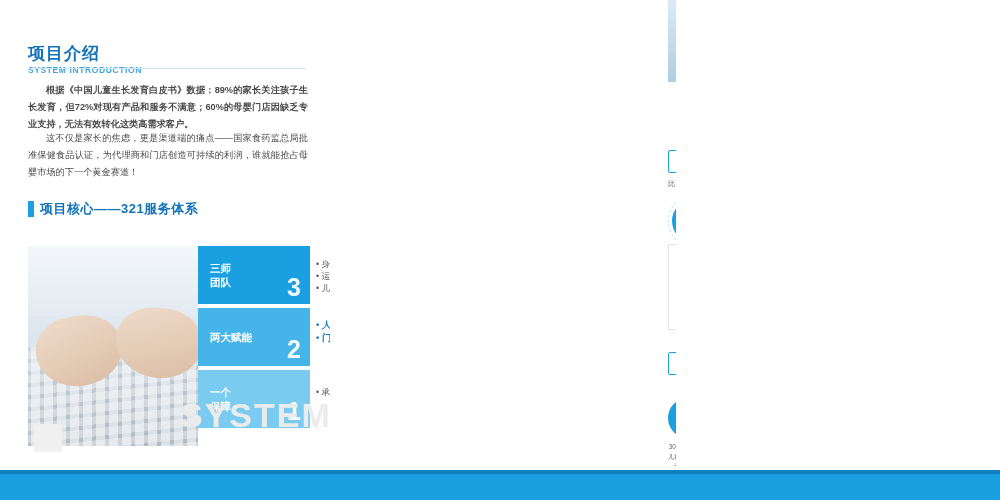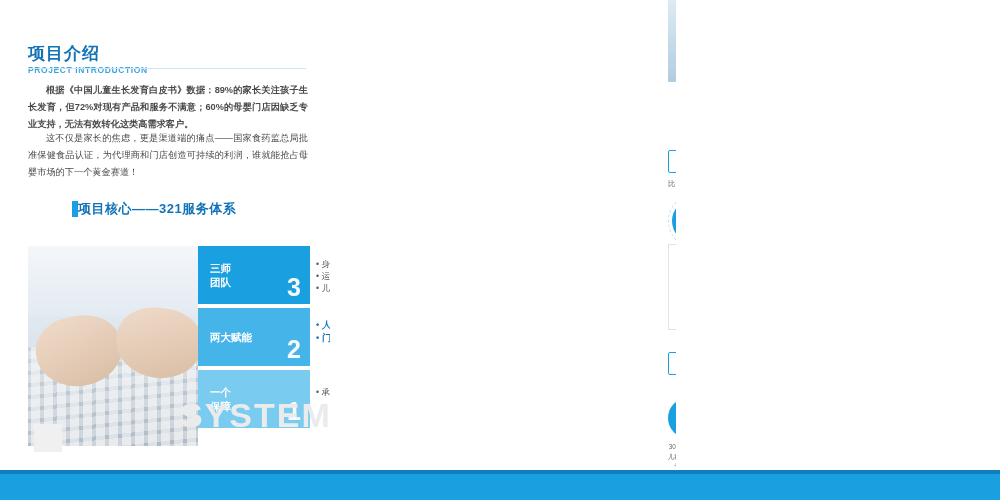--- a/index.html
+++ b/index.html
@@ -41,21 +41,21 @@
   .rule { position:absolute; height:1px; background:#cfe6f5; }
 
   
   .l-title { left:28px; top:42px; width:278px; justify-content:space-between;flex-direction:column; }
   .l-rule { left:28px; top:68px; width:278px; }
 
   .l-para { position:absolute; left:28px; width:280px; font-size:9.2px; line-height:1.85; color:#4a4a4a; text-align:justify; text-indent:18px;}
   .l-p1 { top:82px;font-weight:bold; }
   .l-p2 { top:130px; }
 
-  .l-core { position:absolute; left:28px; top:200px; display:flex; align-items:center; gap:0;margin-left:44px;}
+  .l-core { position:absolute; left:28px; top:200px; display:flex; align-items:center; gap:6px;}
   .l-core .mark { width:6px; height:16px; background:#1a9fe0; }
   .l-core .txt { font-size:13px; font-weight:bold; color:#1273b8; letter-spacing:.5px;}
 
   
   .l-photo {
     position:absolute; left:28px; top:246px; width:170px; height:200px;
     background:
       linear-gradient(180deg,#eef3f7 0%, #dde6ee 45%, #cfd9e2 100%);
     overflow:hidden;
   }
@@ -233,21 +233,21 @@
 <body>
 
 <div class="page">
 
   <div class="fold" style="left:330px"></div>
   <div class="fold" style="left:676px"></div>
 
   <div class="col-left">
     <div class="sec-head l-title">
       <span class="cn">项目介绍</span>
-      <span class="en">PROJECT INTRODUCTION</span>
+      <span class="en">SYSTEM INTRODUCTION</span>
     </div>
     <div class="rule l-rule"></div>
 
     <div class="l-para l-p1">根据《中国儿童生长发育白皮书》数据：89%的家长关注孩子生长发育，但72%对现有产品和服务不满意；60%的母婴门店因缺乏专业支持，无法有效转化这类高需求客户。</div>
     <div class="l-para l-p2">这不仅是家长的焦虑，更是渠道端的痛点——国家食药监总局批准保健食品认证，为代理商和门店创造可持续的利润，谁就能抢占母婴市场的下一个黄金赛道！</div>
 
     <div class="l-core">
       <span class="mark"></span>
       <span class="txt">项目核心——321服务体系</span>
     </div>

